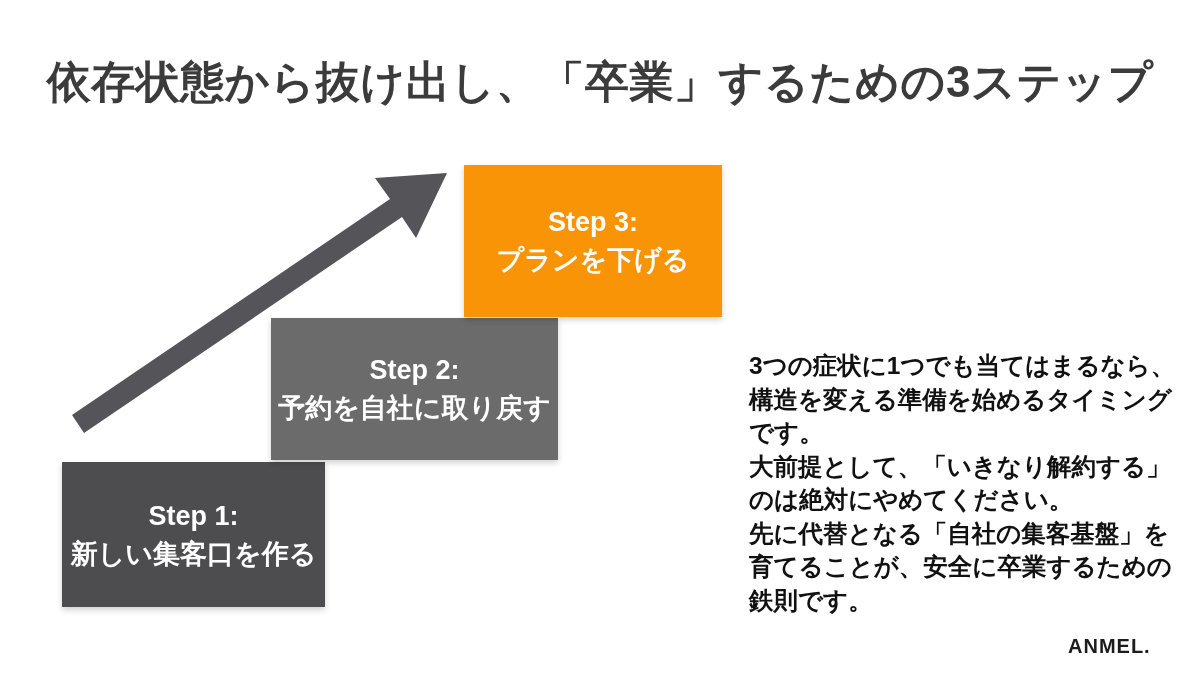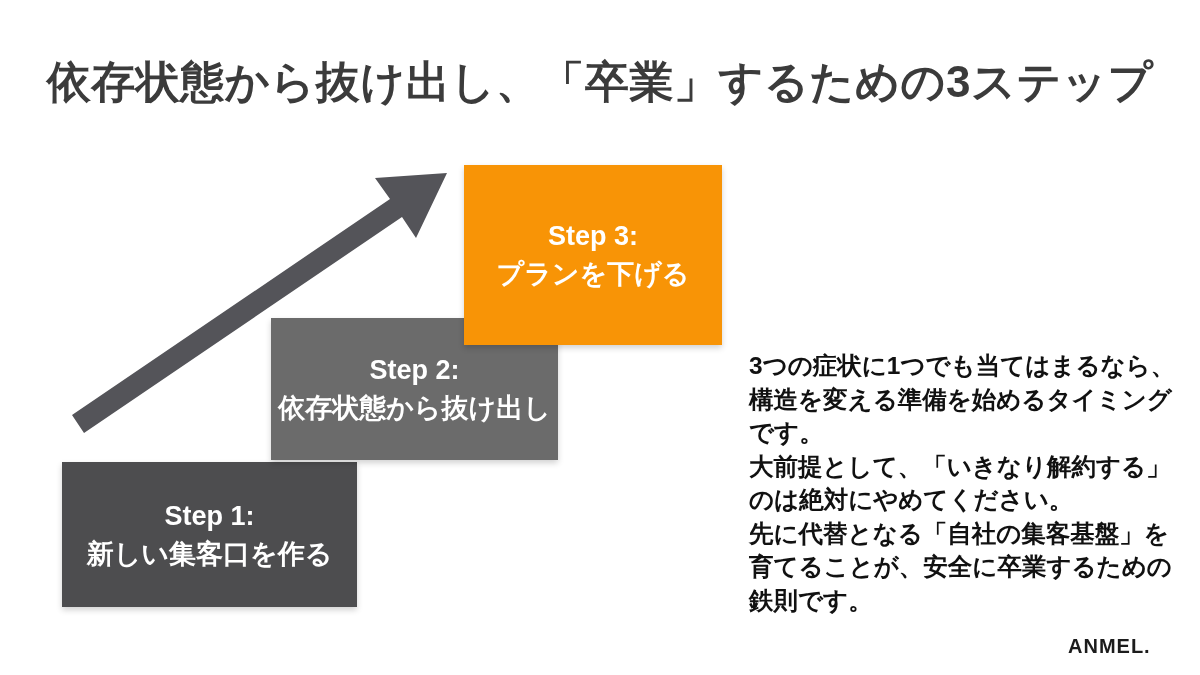--- a/index.html
+++ b/index.html
@@ -39,23 +39,23 @@
     box-shadow: 0 3px 6px rgba(0,0,0,0.18);
   }
   .step .step-label {
     color: #ffffff;
     font-weight: 700;
     font-size: 27px;
     line-height: 38px;
     text-align: center;
     white-space: pre-line;
   }
-  .step1 { left: 62px;  top: 462px; width: 295px; height: 145px; }
+  .step1 { left: 62px;  top: 462px; width: 263px; height: 145px; }
   .step2 { left: 271px; top: 318px; width: 287px; height: 142px; }
-  .step3 { left: 464px; top: 165px; width: 258px; height: 180px; }
+  .step3 { left: 464px; top: 165px; width: 258px; height: 152px; }
   .description {
     position: absolute;
     left: 741px;
     top: 349px;
     width: 430px;
     font-size: 24.5px;
     line-height: 33.5px;
     font-weight: 700;
     color: #111111;
     white-space: pre-line;
@@ -82,21 +82,21 @@
     <polygon points="72,415 390,199 375,178 447,173 416,238 402,217 84,433" fill="#545459"></polygon>
   </svg>
 
   <div class="step step1" style="background: rgb(77, 77, 79);">
     <div class="step-label">Step 1:
 新しい集客口を作る</div>
   </div>
 
   <div class="step step2" style="background: rgb(107, 107, 107);">
     <div class="step-label">Step 2:
-依存状態から抜け出し</div>
+予約を自社に取り戻す</div>
   </div>
 
   <div class="step step3" style="background: rgb(248, 148, 6);">
     <div class="step-label">Step 3:
 プランを下げる</div>
   </div>
 
   <div class="description">3つの症状に1つでも当てはまるなら、
 構造を変える準備を始めるタイミング
 です。

